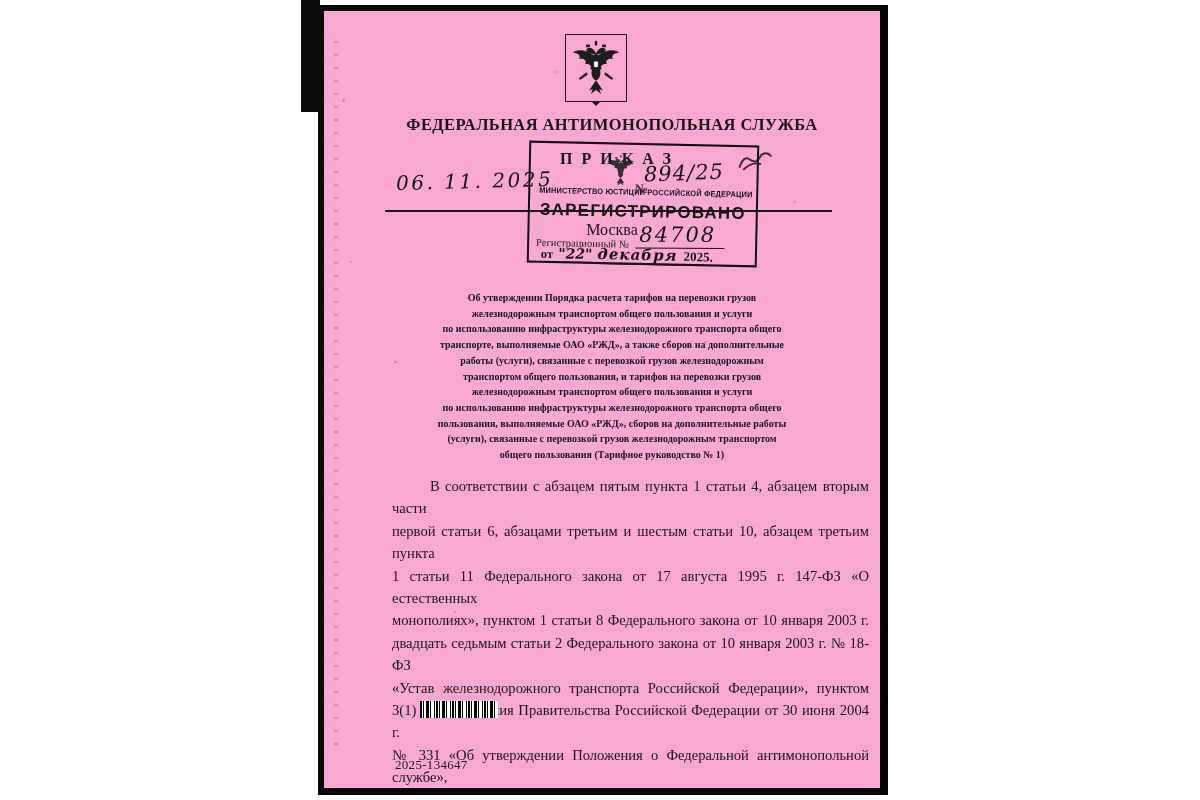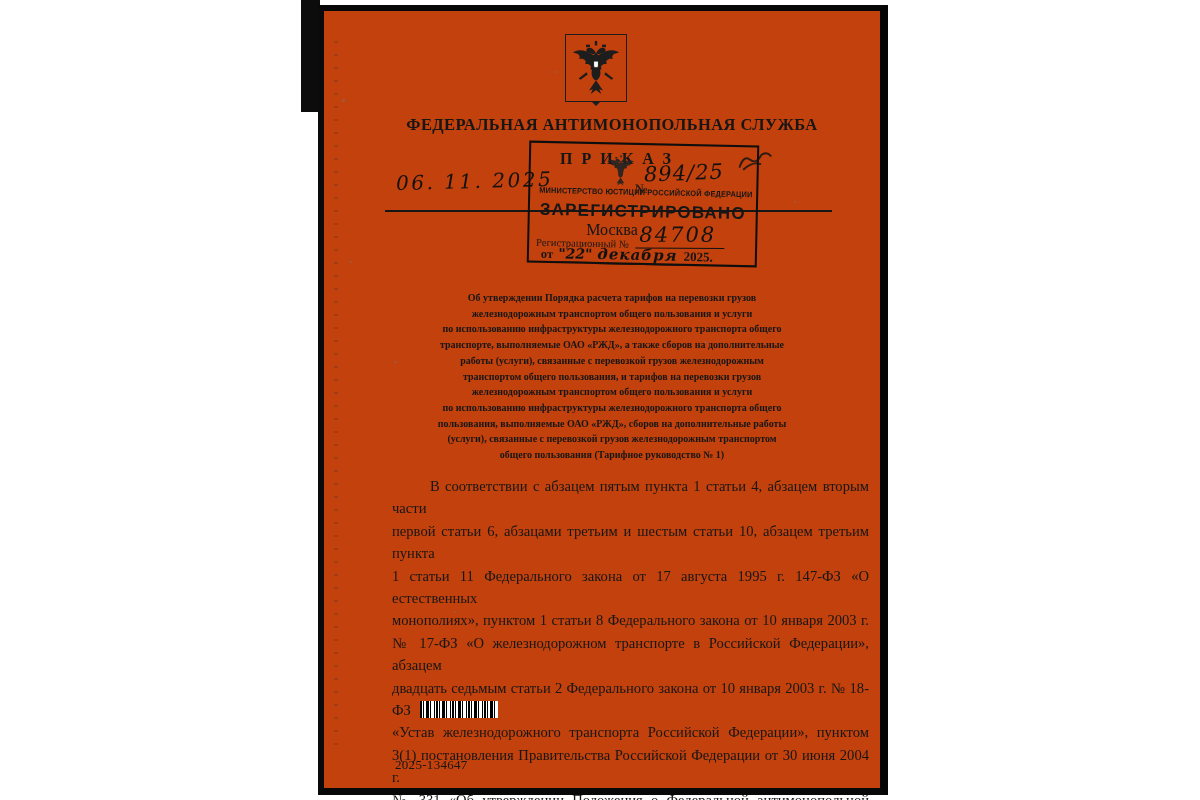--- a/index.html
+++ b/index.html
@@ -9,21 +9,21 @@
     font-family: "Liberation Serif", serif;
     overflow: hidden;
   }
   .stage { position: relative; width: 1200px; height: 800px; }
 
   
   .page {
     position: absolute; left: 318px; top: 5px;
     width: 570px; height: 790px;
     box-sizing: border-box;
-    background: #c2410c;
+    background: #f9a8d4;
     border-top: 6px solid #070707;
     border-left: 6px solid #0a0a0a;
     border-right: 8px solid #050505;
     border-bottom: 7px solid #080808;
     color: #161616;
   }
   .corner-smear {
     position: absolute; left: 301px; top: 0px; width: 19px; height: 112px;
     background: #0c0c0c; filter: blur(0.6px);
   }
@@ -212,21 +212,20 @@
       <div>пользования, выполняемые ОАО «РЖД», сборов на дополнительные работы</div>
       <div>(услуги), связанные с перевозкой грузов железнодорожным транспортом</div>
       <div>общего пользования (Тарифное руководство № 1)</div>
     </div>
 
     <div class="body-block">
       <div class="body-line first">В соответствии с абзацем пятым пункта 1 статьи 4, абзацем вторым части</div>
       <div class="body-line">первой статьи 6, абзацами третьим и шестым статьи 10, абзацем третьим пункта</div>
       <div class="body-line">1 статьи 11 Федерального закона от 17 августа 1995 г. 147-ФЗ «О естественных</div>
       <div class="body-line">монополиях», пунктом 1 статьи 8 Федерального закона от 10 января 2003 г.</div>
-      <div class="body-line">№ 17-ФЗ «О железнодорожном транспорте в Российской Федерации», абзацем</div>
       <div class="body-line">двадцать седьмым статьи 2 Федерального закона от 10 января 2003 г. № 18-ФЗ</div>
       <div class="body-line">«Устав железнодорожного транспорта Российской Федерации», пунктом</div>
       <div class="body-line">3(1) постановления Правительства Российской Федерации от 30 июня 2004 г.</div>
       <div class="body-line">№ 331 «Об утверждении Положения о Федеральной антимонопольной службе»,</div>
 
     </div>
 
     <div class="barcode"></div>
     <div class="doc-id">2025-134647</div>
   </div>

